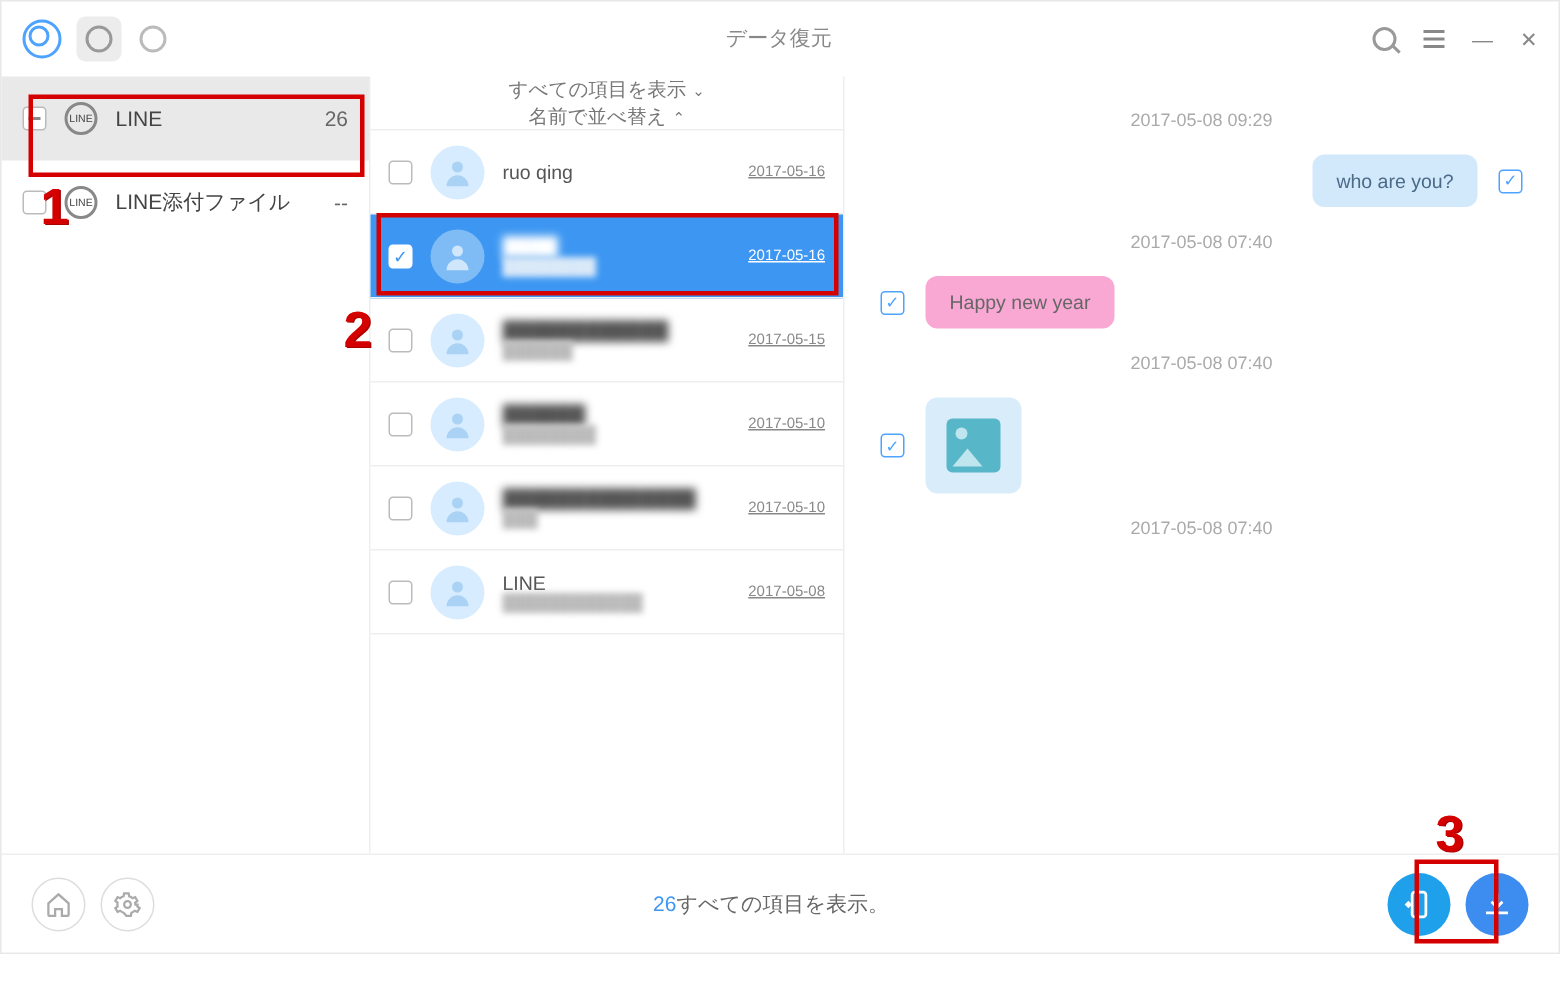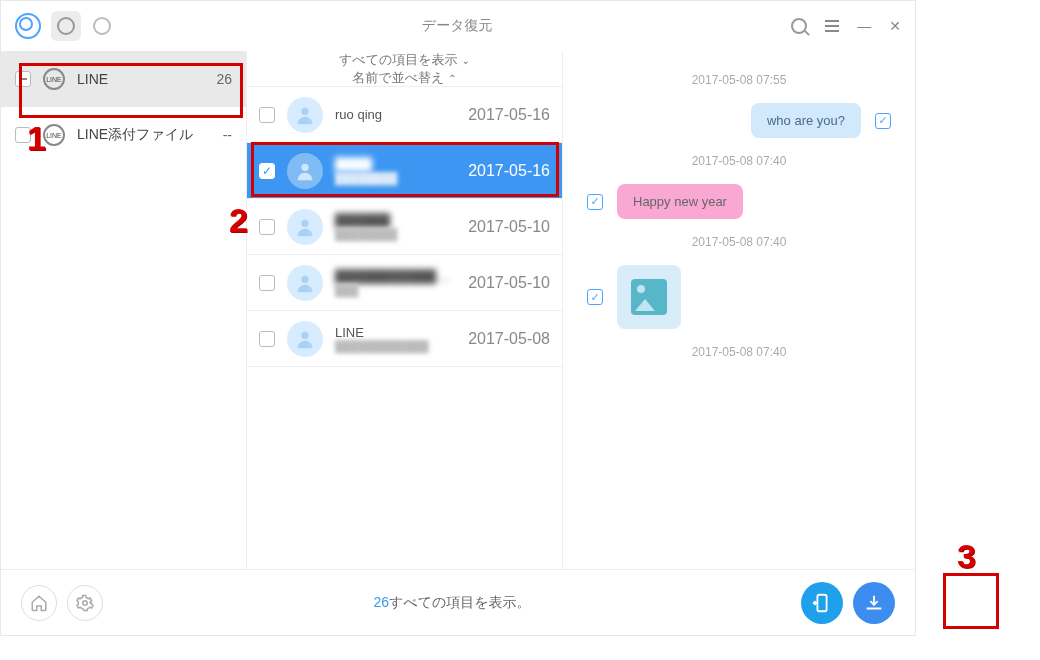--- a/index.html
+++ b/index.html
@@ -1,17 +1,17 @@
 <!DOCTYPE html>
 <html><head>
 <meta charset="utf-8">
 <style>
 *{box-sizing:border-box;margin:0;padding:0;font-family:"Hiragino Sans","Meiryo",sans-serif;}
 html,body{width:1040px;height:660px;background:#fff;}
-.app{width:916px;height:636px;display:flex;flex-direction:column;border:1px solid #e8e8e8;position:relative;}
+.app{width:1040px;height:636px;display:flex;flex-direction:column;border:1px solid #e8e8e8;position:relative;}
 .header{height:50px;display:flex;align-items:center;padding:0 14px;color:#555;}
 .logo{width:26px;height:26px;border-radius:50%;border:2px solid #4da3ff;position:relative;margin-right:10px;}
 .logo::before{content:"";position:absolute;width:10px;height:10px;border-radius:50%;border:2px solid #4da3ff;left:2px;top:2px;}
 .toolbtn{width:30px;height:30px;border-radius:6px;display:flex;align-items:center;justify-content:center;color:#bbb;margin-right:6px;}
 .toolbtn.active{background:#ececec;color:#999;}
 .tb-icon{width:18px;height:18px;border:2px solid currentColor;border-radius:50%;display:block;}
 .title{flex:1;text-align:center;color:#888;font-size:14px;}
 .winbtns{display:flex;gap:18px;color:#888;font-size:14px;align-items:center;}
 .searchic{width:16px;height:16px;border:2px solid #999;border-radius:50%;position:relative;}
 .searchic::after{content:"";position:absolute;width:6px;height:2px;background:#999;transform:rotate(45deg);left:11px;top:12px;}
@@ -34,21 +34,21 @@
 .row .chk{flex:0 0 16px;}
 .row.sel .chk{border-color:#fff;color:#3d97f2;background:#fff;}
 .ava{width:36px;height:36px;border-radius:50%;background:#d7ecff;display:flex;align-items:center;justify-content:center;}
 .ava svg{width:22px;height:22px;fill:#a9d2f5;}
 .row.sel .ava{background:#7fbcf5;}
 .row.sel .ava svg{fill:#cfe6fb;}
 .rinfo{flex:1;min-width:0;}
 .rname{white-space:nowrap;overflow:hidden;text-overflow:ellipsis;}
 .rsub{font-size:11px;color:#bbb;filter:blur(2px);}
 .row.sel .rsub{color:#dceaf8;}
-.rdate{font-size:16px;color:#888;}
+.rdate{font-size:10px;color:#888;text-decoration:underline;}
 .row.sel .rdate{color:#fff;}
 .blurred .rname{filter:blur(3px);}
 .chatcol{flex:1;overflow:auto;padding:6px 24px;font-size:13px;}
 .ts{text-align:center;color:#aaa;font-size:12px;margin:16px 0;}
 .msg{display:flex;align-items:center;gap:14px;margin:10px 0;}
 .msg.right{justify-content:flex-end;text-align:right;}
 .bubble{padding:10px 16px;border-radius:8px;max-width:300px;}
 .msg.right .bubble{background:#d2e8fb;color:#4a6a87;}
 .msg.left .bubble{background:#f9a8d4;color:#666;}
 .msgchk{width:16px;height:16px;border:1.5px solid #4da3ff;border-radius:3px;display:flex;align-items:center;justify-content:center;color:#4da3ff;font-size:11px;}
@@ -142,20 +142,34 @@
           </div>
           <div class="row blurred">
             <span class="chk"></span>
   <span class="ava">
               <svg viewBox="0 0 24 24">
                 <circle cx="12" cy="8" r="4"></circle>
                 <path d="M4 22c0-4.4 3.6-8 8-8s8 3.6 8 8z"></path>
               </svg>
             </span>
   <div class="rinfo">
+              <div class="rname">████████████</div>
+              <div class="rsub">██████</div>
+            </div>
+  <span class="rdate">2017-05-15</span>
+          </div>
+          <div class="row blurred">
+            <span class="chk"></span>
+  <span class="ava">
+              <svg viewBox="0 0 24 24">
+                <circle cx="12" cy="8" r="4"></circle>
+                <path d="M4 22c0-4.4 3.6-8 8-8s8 3.6 8 8z"></path>
+              </svg>
+            </span>
+  <div class="rinfo">
               <div class="rname">██████</div>
               <div class="rsub">████████</div>
             </div>
   <span class="rdate">2017-05-10</span>
           </div>
           <div class="row blurred">
             <span class="chk"></span>
   <span class="ava">
               <svg viewBox="0 0 24 24">
                 <circle cx="12" cy="8" r="4"></circle>
@@ -179,21 +193,21 @@
   <div class="rinfo">
               <div class="rname">LINE</div>
               <div class="rsub">████████████</div>
             </div>
   <span class="rdate">2017-05-08</span>
           </div>
         </div>
     </div>
 
     <div class="chatcol">
-      <div class="ts">2017-05-08 07:55</div>
+      <div class="ts">2017-05-08 09:29</div>
       <div class="msg right">
         <div class="bubble">who are you?</div>
         <div class="msgchk">✓</div>
       </div>
       <div class="ts">2017-05-08 07:40</div>
       <div class="msg left">
         <div class="msgchk">✓</div>
         <div class="bubble">Happy new year</div>
       </div>
       <div class="ts">2017-05-08 07:40</div>

